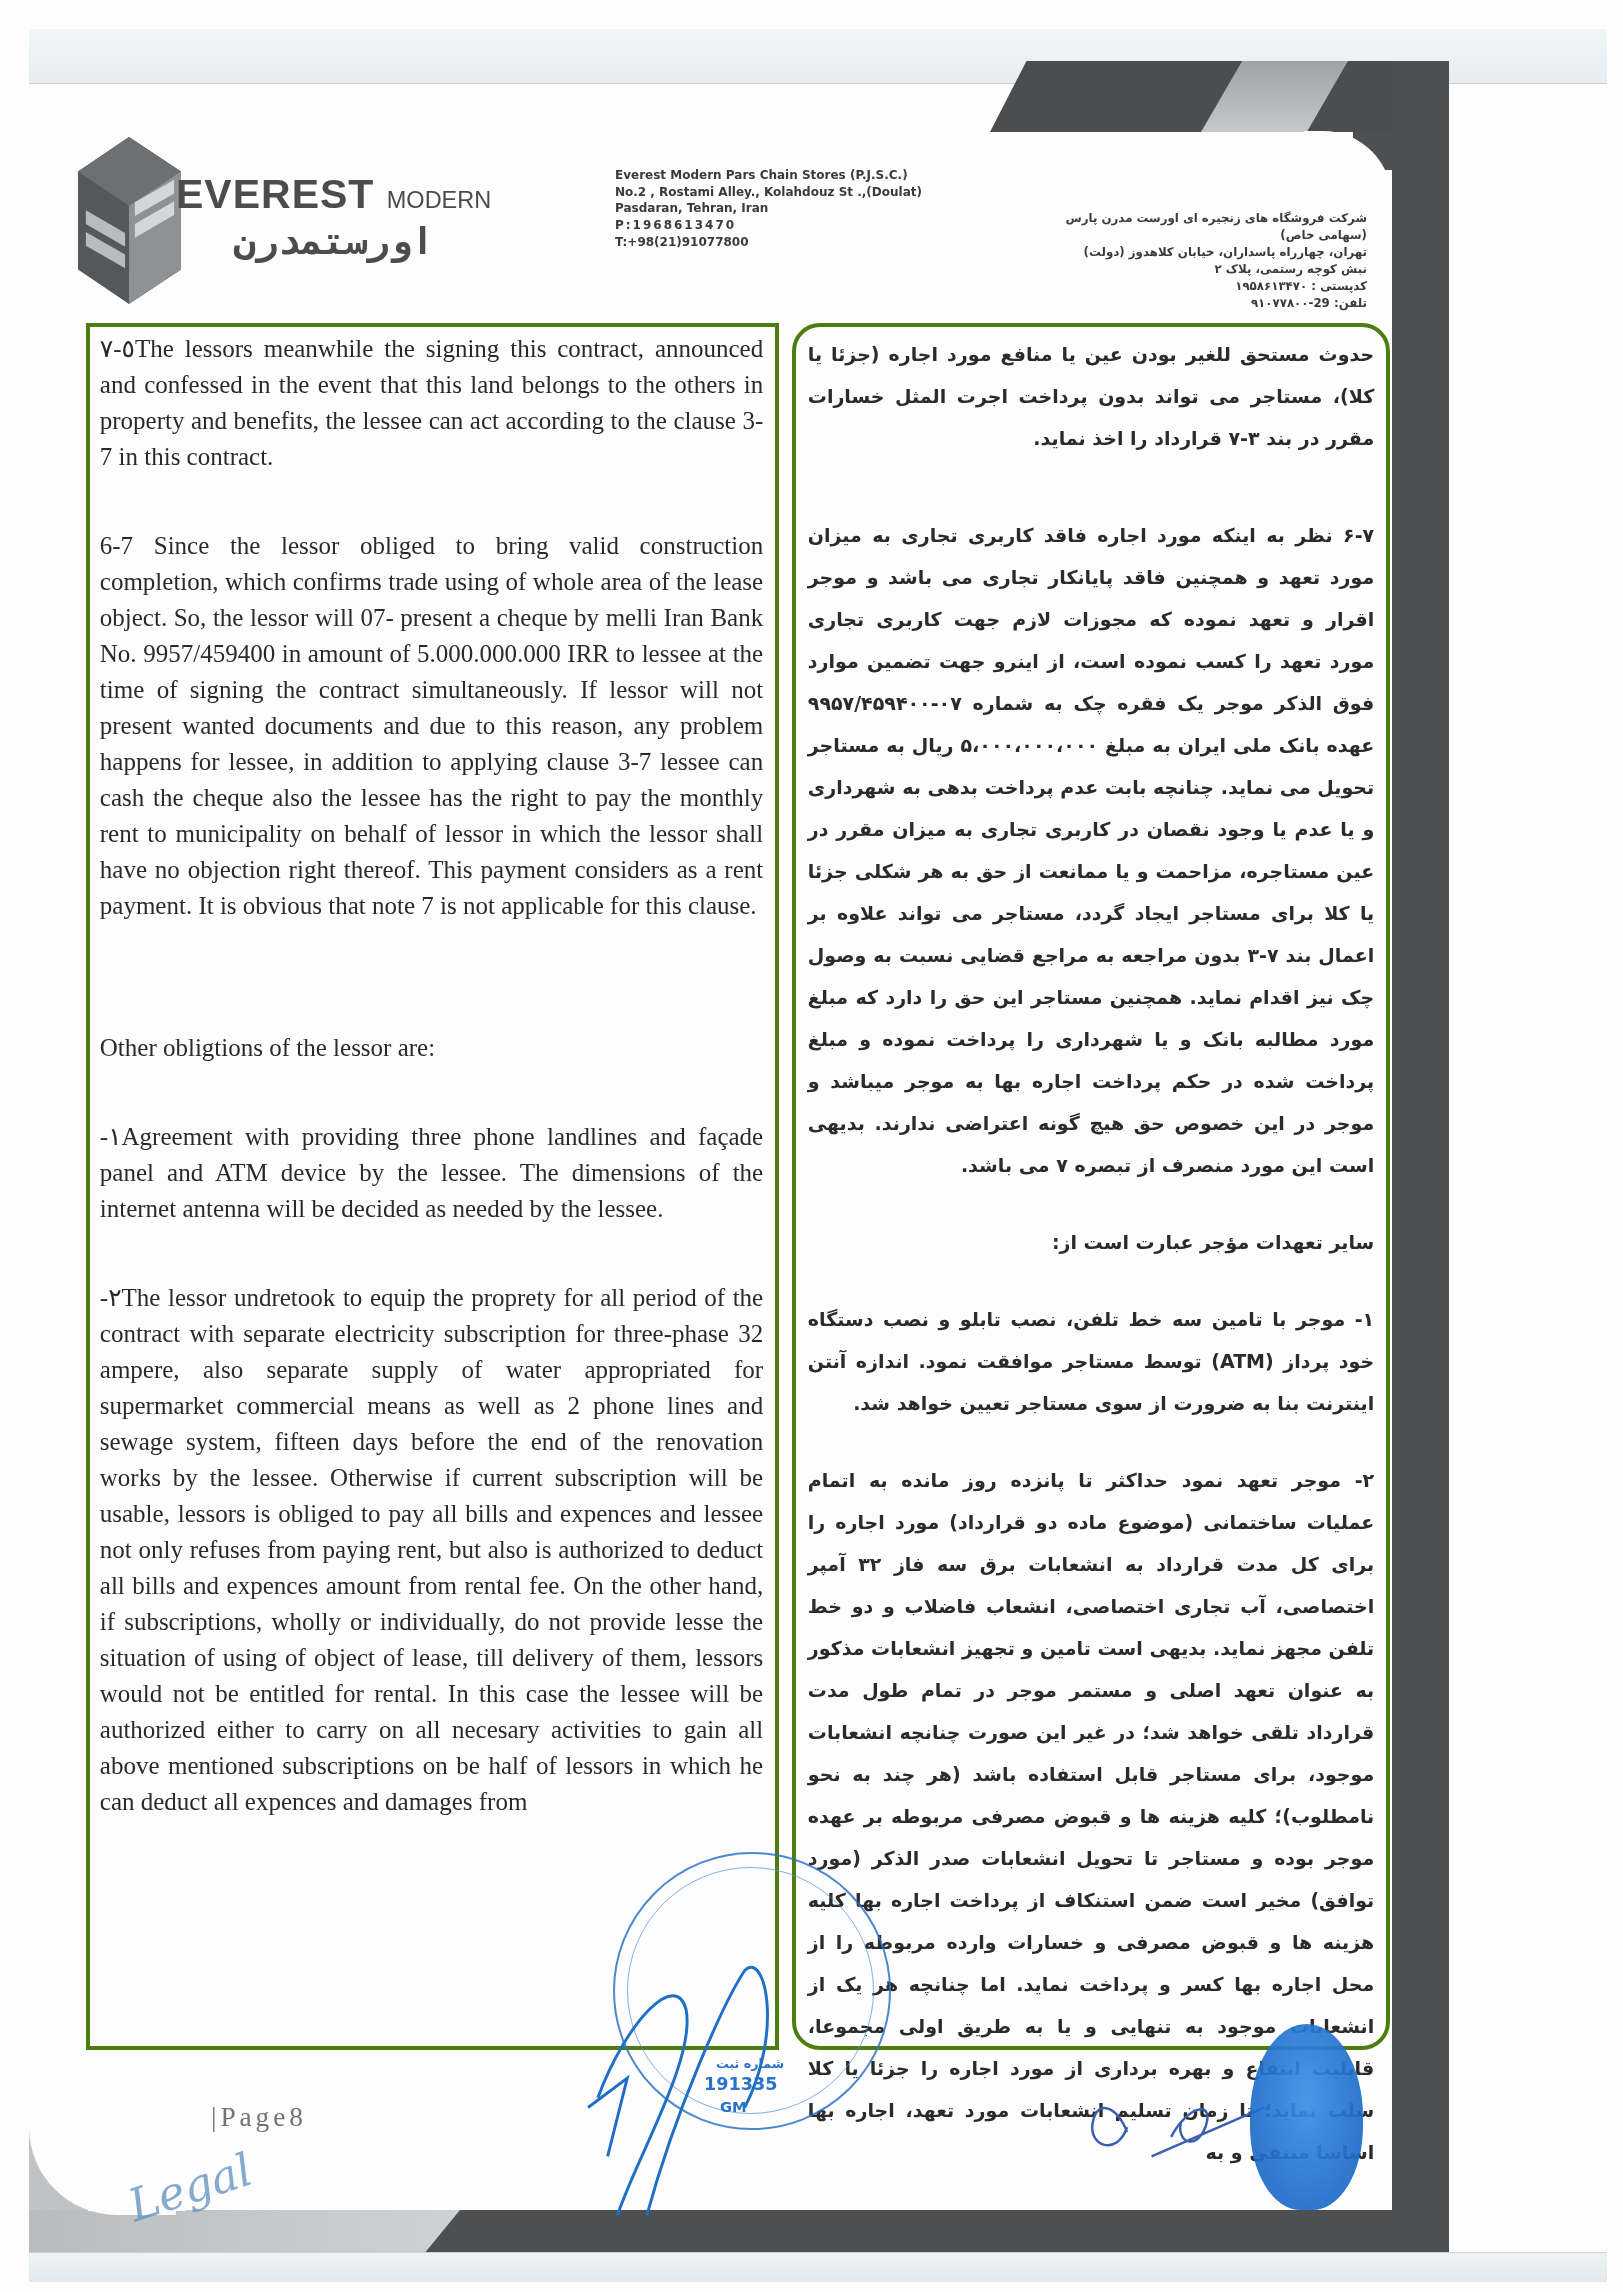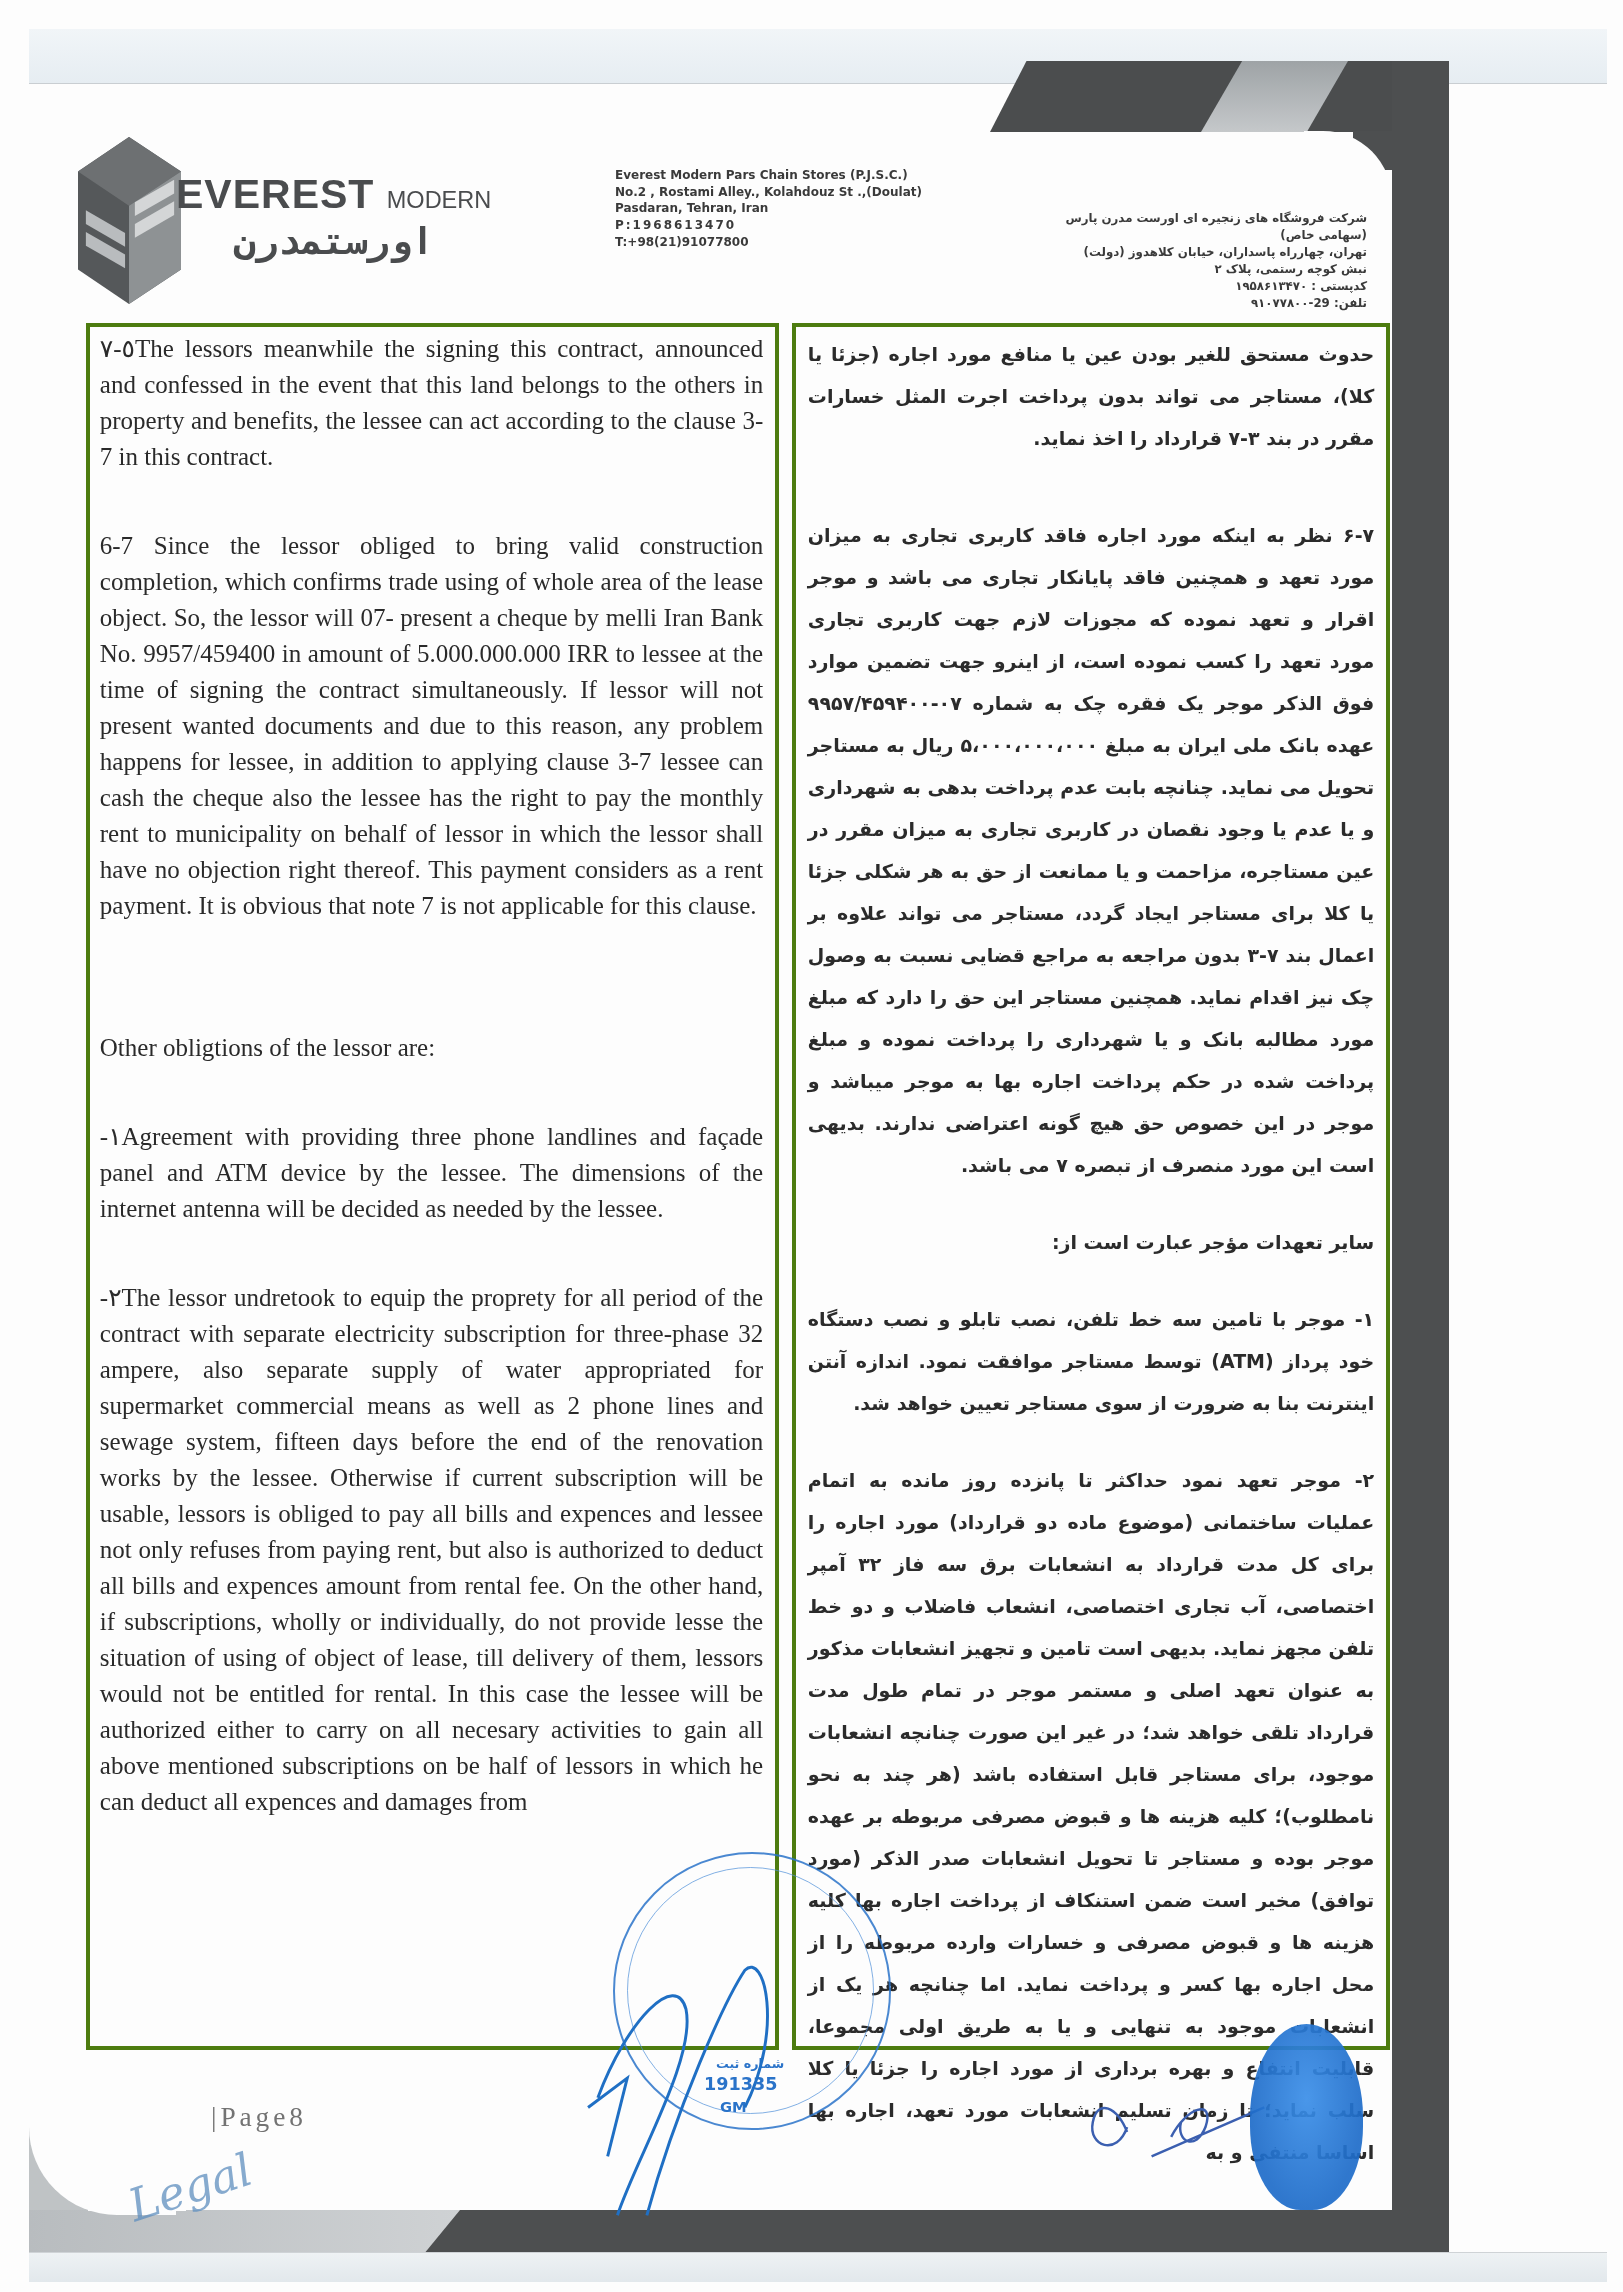--- a/index.html
+++ b/index.html
@@ -25,21 +25,21 @@
   .logo-fa{font-size:37px;font-weight:bold;line-height:45px;direction:rtl;text-align:center;font-family:Liberation Mono, monospace;}
   .addr-en{left:615px;top:167px;font-family:"DejaVu Sans","Liberation Sans",sans-serif;font-size:12px;font-weight:bold;line-height:16.7px;color:#3a3a3a;}
   .addr-fa{left:1019px;top:165px;width:348px;font-family:"DejaVu Sans",sans-serif;font-size:11.8px;font-weight:bold;line-height:17px;color:#3a3a3a;direction:rtl;text-align:right;margin-top:45px;}
 
   .col{top:323px;height:1727px;border:4px solid #4d7c0f;background:#fdfdfd;box-sizing:border-box;}
   .col-left{left:86px;width:693px;padding:3.9px 11.8px 0 9.8px;}
   .col-right{left:792px;width:598px;padding:5.9px 11.8px 0 11.8px;}
   .en p{margin:0;font-size:25px;line-height:36px;text-align:justify;}
   .en p.gap1{margin-top:53px;}
   .en p.gap2{margin-top:106px;}
-  .fa{direction:rtl;}
+  .fa{direction:rtl;border-radius:28px;}
   .fa p{margin:0;font-family:"DejaVu Sans",sans-serif;font-size:19px;line-height:42px;text-align:justify;font-weight:bold;color:#2b2b2b;}
   .fa p.gap1{margin-top:55px;}
   .fa p.gap2{margin-top:35px;}
 
   .page-num{left:211px;top:2102px;font-size:27.4px;letter-spacing:3.9px;color:#737373;}
   .stamp{left:613px;top:1852px;width:274px;height:274px;border:2.9px solid #2a73c9;border-radius:50%;opacity:.85;}
   .stamp-inner{left:627px;top:1867px;width:245px;height:245px;border:1.5px solid #4d8fd8;border-radius:50%;opacity:.7;}
   .stamp-label{left:716px;top:2056px;font-family:"DejaVu Sans",sans-serif;font-size:12.7px;font-weight:bold;color:#2a73c9;direction:rtl;}
   .stamp-num{left:704px;top:2074px;font-family:"DejaVu Sans",sans-serif;font-size:17.6px;font-weight:bold;color:#2a73c9;}
   .stamp-gm{left:720px;top:2098px;font-family:"DejaVu Sans",sans-serif;font-size:14.7px;font-weight:bold;color:#2a73c9;}

